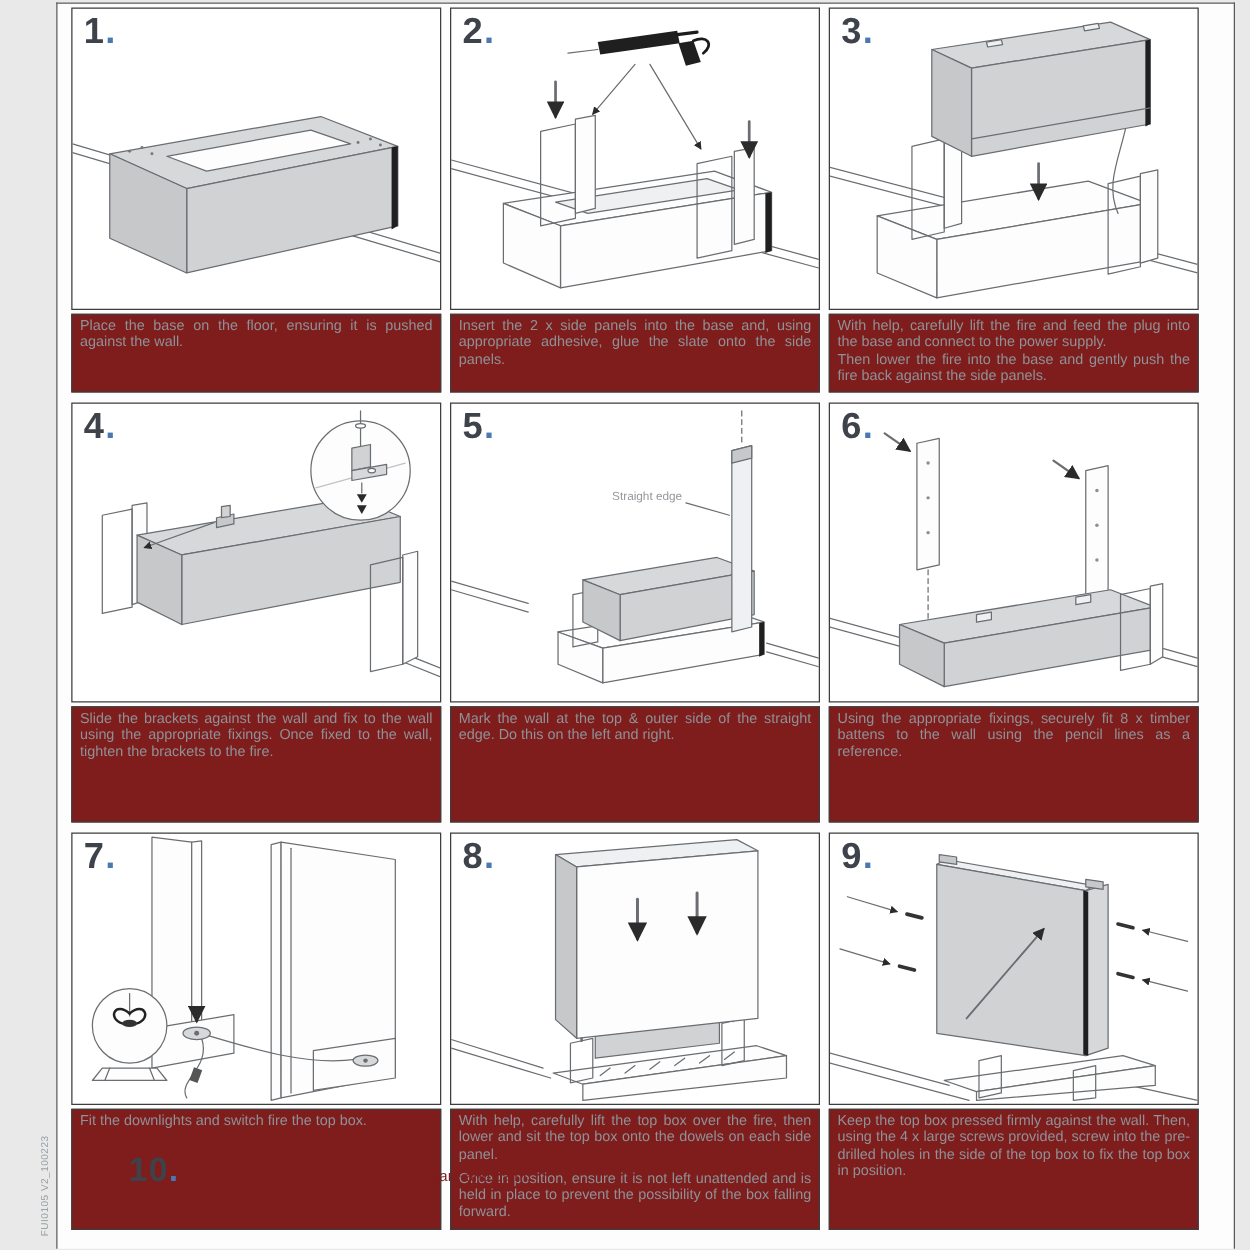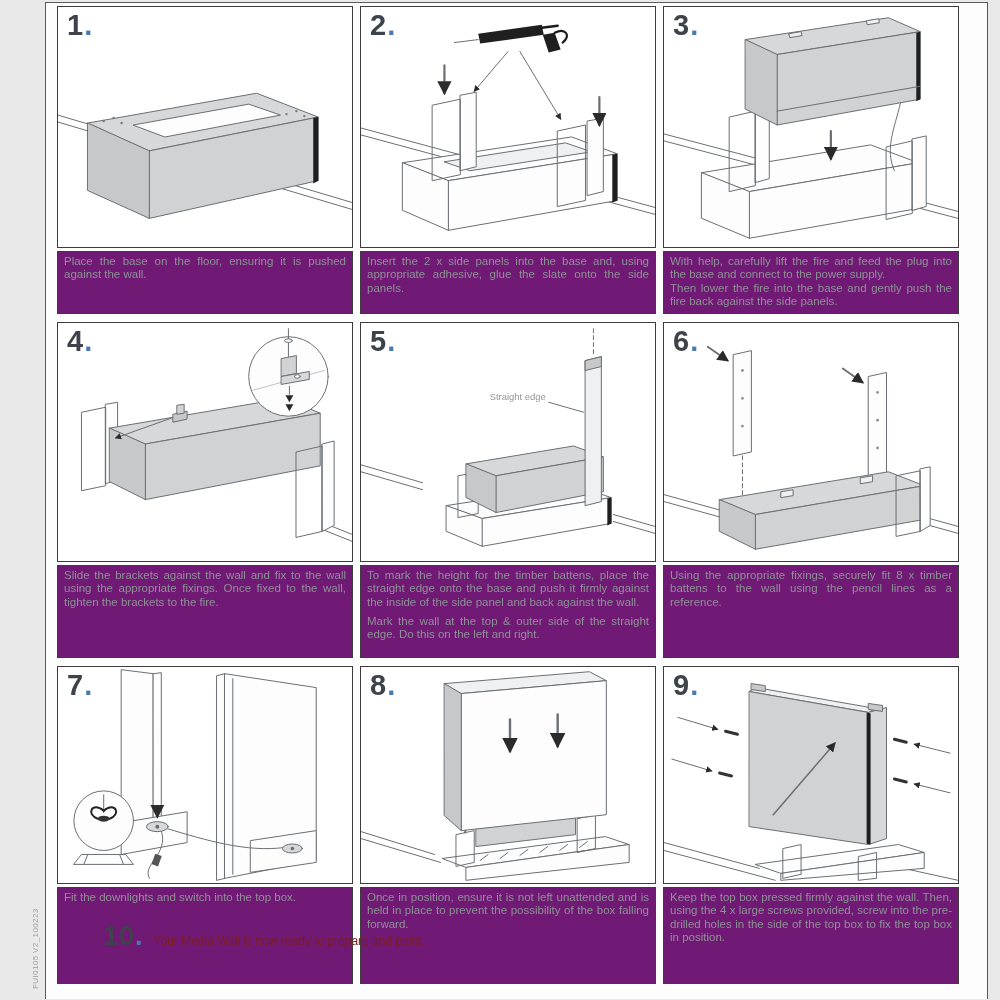--- a/index.html
+++ b/index.html
@@ -7,21 +7,21 @@
   .sheet{position:absolute;left:45px;top:2px;width:941px;height:996px;background:#fdfdfd;
     border-left:1px solid #5a5a5a;border-right:1px solid #5a5a5a;border-top:1px solid #5a5a5a;}
   .grid{position:absolute;left:11px;top:3px;display:grid;
     grid-template-columns:repeat(3,296px);column-gap:7px;row-gap:8px;}
   .panel{display:flex;flex-direction:column;}
   .draw{position:relative;background:#fff;border:1.5px solid #3d3d3d;box-sizing:border-box;}
   .r1 .draw{height:242px}.r2 .draw{height:240px}.r3 .draw{height:218px}
   .draw svg{position:absolute;left:0;top:0;width:100%;height:100%;stroke-linecap:round;stroke-linejoin:round;}
   .num{position:absolute;top:2px;left:9px;font-size:29px;font-weight:bold;color:#3e434b;z-index:2;letter-spacing:1px;}
   .num .dot{color:#4a78b0;}
-  .cap{border:1.5px solid #3d3d3d;box-sizing:border-box;margin-top:3px;background:#701a75;
+  .cap{border:1.5px solid #3d3d3d;box-sizing:border-box;margin-top:3px;background:#7f1d1d;
     padding:3px 6px 4px 6px;color:#8e9196;font-size:11.5px;line-height:1.16;
     text-align:justify;overflow:hidden;}
   .r1 .cap{height:63px}.r2 .cap{height:93px}.r3 .cap{height:97px}
   .cap p{margin:0;}
   .cap p + p{margin-top:6px;}
   .cap p + p.tight{margin-top:0;}
   .step10{position:absolute;left:57px;top:918px;display:flex;align-items:baseline;gap:10px;}
   .step10 .bignum{font-size:27px;font-weight:bold;color:#3e434b;letter-spacing:1px;}
   .step10 .bignum .dot{color:#4a78b0;}
   .step10 .txt{color:#7f1d1d;font-size:12px;}
@@ -235,21 +235,20 @@
             <polygon class="fpale" points="226,34 242,30 242,176 226,180"></polygon>
             <polygon class="fgray3" points="226,34 242,30 242,40 226,44"></polygon>
           </g>
           <g>
             <text class="note" x="186" y="74" text-anchor="end">Straight edge</text>
             <path class="ln" d="M189 76 L224 86"></path>
           </g>
         </svg>
       </div>
       <div class="cap">
-        <p>To mark the height for the timber battens, place the straight edge onto the base and push it firmly against the inside of the side panel and back against the wall.</p>
         <p>Mark the wall at the top &amp; outer side of the straight edge. Do this on the left and right.</p>
       </div>
     </section>
 
     <section class="panel r2">
       <div class="draw">
         <div class="num"><span>6</span><span class="dot">.</span></div>
         <svg viewBox="0 0 296 232">
           <path class="ln" d="M0 176 L58 192 M0 169 L58 185 M260 198 L296 208 M260 191 L296 201"></path>
           <g>
@@ -321,21 +320,21 @@
             <path class="ln" d="M46 126 V144"></path>
             <path d="M46 142 C34 132 28 146 40 150" stroke="#222" stroke-width="2" fill="none"></path>
             <path d="M46 142 C58 132 64 146 52 150" stroke="#222" stroke-width="2" fill="none"></path>
             <ellipse cx="46" cy="150" rx="6" ry="3" fill="#333" stroke="none"></ellipse>
             <polygon class="fwhite" points="16,196 76,196 68,186 24,186"></polygon>
             <path class="ln" d="M30 186 L26 196 M62 186 L66 196"></path>
           </g>
         </svg>
       </div>
       <div class="cap">
-        <p>Fit the downlights and switch into the top box.</p>
+        <p>Fit the downlights and switch fire the top box.</p>
       </div>
     </section>
 
     <section class="panel r3">
       <div class="draw">
         <div class="num"><span>8</span><span class="dot">.</span></div>
         <svg viewBox="0 0 296 212">
           <path class="ln" d="M0 170 L80 194 M0 163 L74 186"></path>
           <g>
             <polygon class="fwhite" points="82,190 246,168 270,176 106,199"></polygon>
@@ -356,20 +355,21 @@
             <polygon class="fwhite" points="101,24 247,11 247,146 101,162"></polygon>
             <polygon class="fgray3" points="84,14 101,24 101,162 84,147"></polygon>
           </g>
           <g>
             <path class="ln" stroke-width="2.4" d="M150 50 V82" marker-end="url(#ah)"></path>
             <path class="ln" stroke-width="2.4" d="M198 45 V77" marker-end="url(#ah)"></path>
           </g>
         </svg>
       </div>
       <div class="cap">
+        <p>With help, carefully lift the top box over the fire, then lower and sit the top box onto the dowels on each side panel.</p>
         <p>Once in position, ensure it is not left unattended and is held in place to prevent the possibility of the box falling forward.</p>
       </div>
     </section>
 
     <section class="panel r3">
       <div class="draw">
         <div class="num"><span>9</span><span class="dot">.</span></div>
         <svg viewBox="0 0 296 212">
           <path class="ln" d="M0 182 L112 212 M0 174 L96 200 M232 198 L296 212"></path>
           <g>

